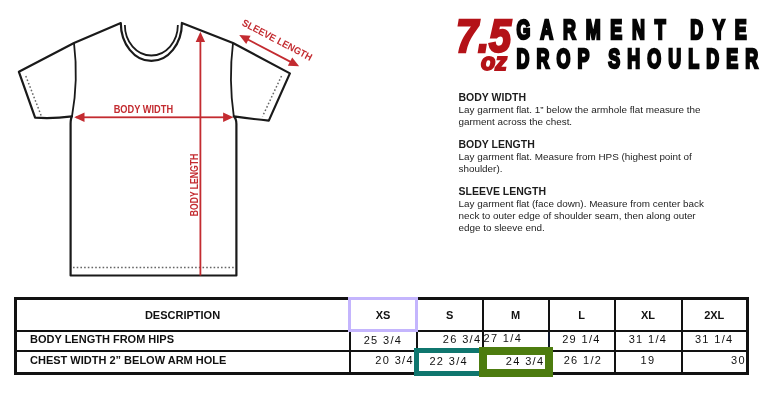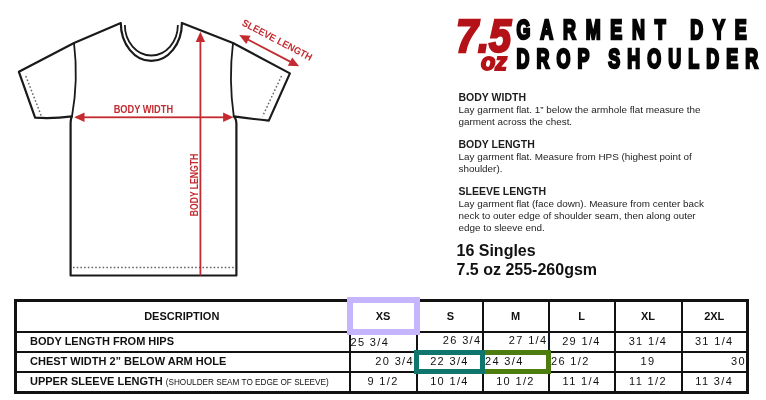--- a/index.html
+++ b/index.html
@@ -79,71 +79,59 @@
   shoulder).
 </div>
 
 <div class="abs para" style="left:458.5px;top:184.8px;width:260px">
   <b>SLEEVE LENGTH</b><br>
   Lay garment flat (face down). Measure from center back<br>
   neck to outer edge of shoulder seam, then along outer<br>
   edge to sleeve end.
 </div>
 
-<div class="abs blk" style="left:456.5px;top:241px;font-size:16px;font-weight:bold;line-height:19px;color:#111">
-  16 Singles<br>7.5 oz 255-260gsm
-</div>
 
 <table class="abs" style="left:14px;top:297px;width:735px;border:3px solid #121212;font-size:11px;color:#111">
   <colgroup>
     <col style="width:334px">
         <col style="width:67px">
         <col style="width:66px">
         <col style="width:66px">
         <col style="width:66px">
         <col style="width:67px">
         <col style="width:66px">
   </colgroup>
 
   <tbody>
         <tr style="height:32px">
     <th style="border:2px solid #121212;font-size:11px">DESCRIPTION</th>
-    <th style="border:6px solid #c4b5fd">XS</th>
+    <th style="border:3px solid #c4b5fd">XS</th>
     <th style="border:2px solid #121212">S</th>
     <th style="border:2px solid #121212">M</th>
     <th style="border:2px solid #121212">L</th>
     <th style="border:2px solid #121212">XL</th>
     <th style="border:2px solid #121212">2XL</th>
   </tr>
 
   <tr class="d" style="height:20px">
     <td style="border:2px solid #121212;font-weight:bold;padding-left:13px">BODY LENGTH FROM HIPS</td>
-    <td style="border:2px solid #121212;text-align:left;letter-spacing:1.35px">25 3/4</td>
+    <td style="border:2px solid #121212;text-align:center;letter-spacing:1.35px">25 3/4</td>
     <td style="border:2px solid #121212;text-align:right;letter-spacing:1.35px">26 3/4</td>
-    <td style="border:2px solid #0f172a;text-align:right;letter-spacing:1.35px">27 1/4</td>
+    <td style="border:2px solid #0f172a;text-align:left;letter-spacing:1.35px">27 1/4</td>
     <td style="border:2px solid #121212;text-align:center;letter-spacing:1.35px">29 1/4</td>
     <td style="border:2px solid #121212;text-align:center;letter-spacing:1.35px">31 1/4</td>
     <td style="border:2px solid #121212;text-align:center;letter-spacing:1.35px">31 1/4</td>
   </tr>
 
   <tr class="d" style="height:19px">
     <td style="border:2px solid #121212;font-weight:bold;padding-left:13px">CHEST WIDTH 2” BELOW ARM HOLE</td>
     <td style="border:2px solid #121212;text-align:right;letter-spacing:1.35px">20 3/4</td>
     <td style="border:5px solid #0f766e;text-align:center;letter-spacing:1.35px">22 3/4</td>
-    <td style="border:5px solid #4d7c0f;text-align:left;letter-spacing:1.35px">24 3/4</td>
-    <td style="border:2px solid #121212;text-align:left;letter-spacing:1.35px">26 1/2</td>
+    <td style="border:8px solid #4d7c0f;text-align:right;letter-spacing:1.35px">24 3/4</td>
+    <td style="border:2px solid #121212;text-align:center;letter-spacing:1.35px">26 1/2</td>
     <td style="border:2px solid #121212;text-align:center;letter-spacing:1.35px">19</td>
     <td style="border:2px solid #121212;text-align:right;letter-spacing:1.35px">30</td>
   </tr>
 
-  <tr class="d" style="height:21px">
-    <td style="border:2px solid #121212;font-weight:bold;padding-left:13px">UPPER SLEEVE LENGTH <span style="font-weight:normal;font-size:8.2px">(SHOULDER SEAM TO EDGE OF SLEEVE)</span></td>
-    <td style="border:2px solid #121212;text-align:center;letter-spacing:1.35px">9 1/2</td>
-    <td style="border:2px solid #121212;text-align:center;letter-spacing:1.35px">10 1/4</td>
-    <td style="border:2px solid #121212;text-align:center;letter-spacing:1.35px">10 1/2</td>
-    <td style="border:2px solid #121212;text-align:center;letter-spacing:1.35px">11 1/4</td>
-    <td style="border:2px solid #121212;text-align:center;letter-spacing:1.35px">11 1/2</td>
-    <td style="border:2px solid #121212;text-align:center;letter-spacing:1.35px">11 3/4</td>
-  </tr>
 </tbody>
     </table>
 
 </div>
 
 </body></html>

